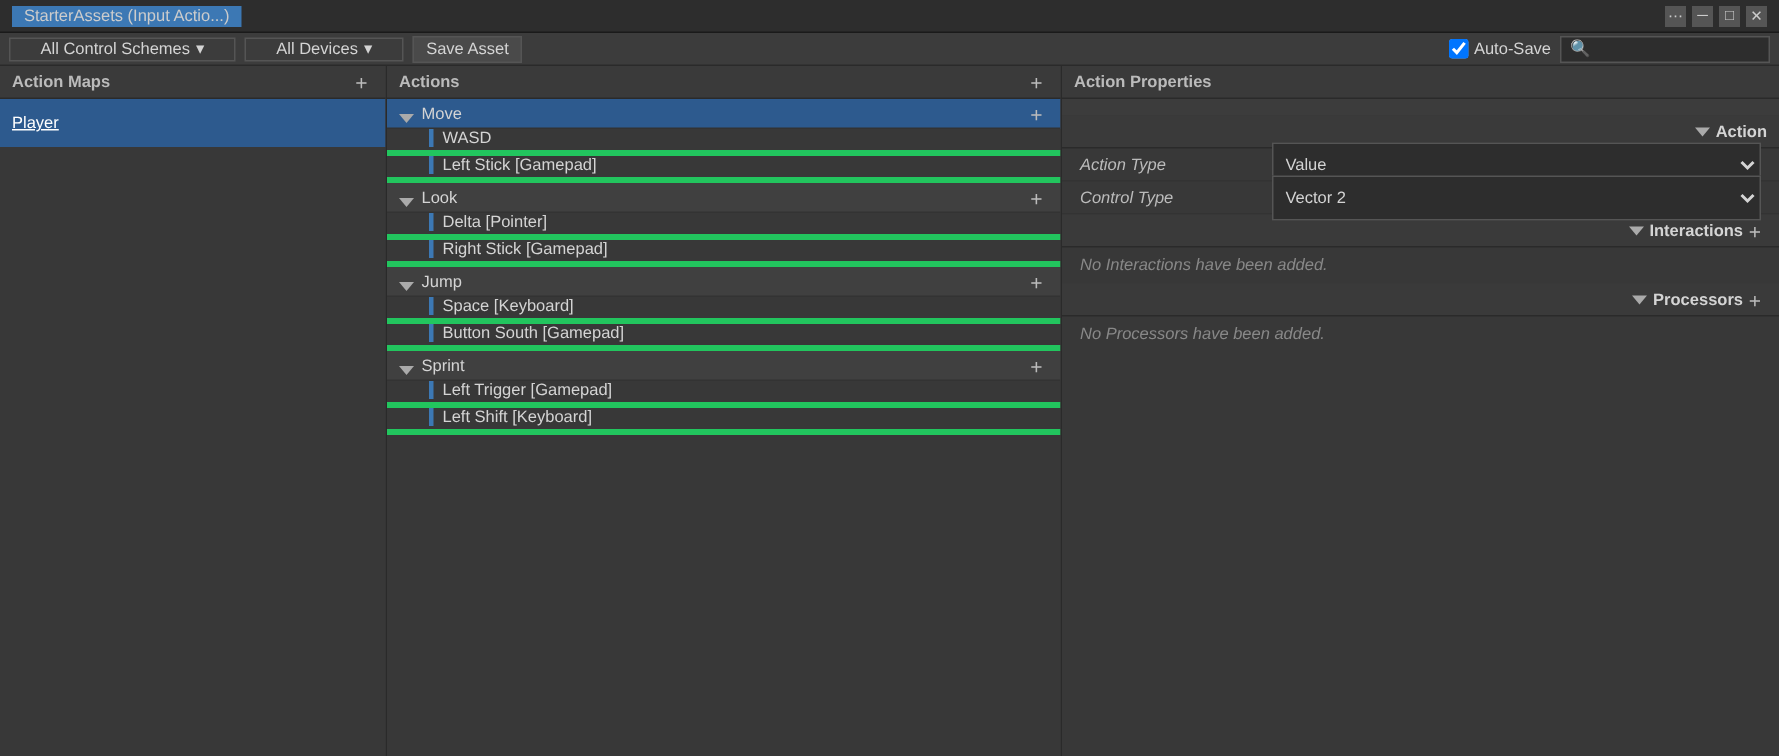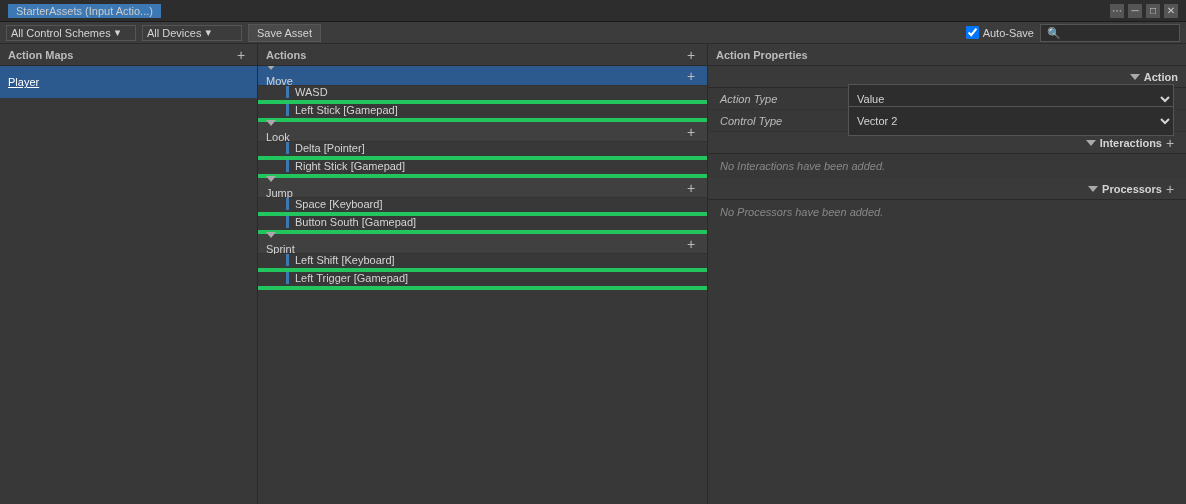--- a/index.html
+++ b/index.html
@@ -58,21 +58,21 @@
       padding: 0 6px;
       gap: 6px;
       border-bottom: 1px solid #2a2a2a;
     }
     .toolbar-dropdown {
       background: #3c3c3c;
       border: 1px solid #555;
       color: #d4d4d4;
       font-size: 11px;
       height: 16px;
-      padding: 0 4px;
+      padding: 0 20px;
       cursor: pointer;
       display: flex;
       align-items: center;
       gap: 4px;
       min-width: 130px;
     }
     .toolbar-btn {
       background: #4a4a4a;
       border: 1px solid #555;
       color: #d4d4d4;
@@ -108,21 +108,21 @@
 
     
     .panel {
       display: flex;
       flex-direction: column;
       border-right: 1px solid #2a2a2a;
       background: #3c3c3c;
     }
     .panel-action-maps { width: 258px; }
     .panel-actions { width: 450px; }
-    .panel-properties { flex: 1; }
+    .panel-properties { flex: 1; gap: 11px; }
 
     .panel-header {
       background: #3a3a3a;
       height: 22px;
       display: flex;
       align-items: center;
       justify-content: space-between;
       padding: 0 8px;
       border-bottom: 1px solid #2a2a2a;
     }
@@ -175,23 +175,22 @@
       padding: 0 8px;
       cursor: pointer;
       font-size: 11px;
       background: #404040;
       border-bottom: 1px solid #333;
       justify-content: space-between;
     }
     .action-group-header.selected { background: #2d5a8e; }
     .action-group-header-left {
       display: flex;
-      align-items: flex-start;
+      align-items: flex-end;
       gap: 5px;
-      flex-direction: column;
     }
     .triangle-down {
       width: 0; height: 0;
       border-left: 5px solid transparent;
       border-right: 5px solid transparent;
       border-top: 6px solid #aaa;
       display: inline-block;
     }
     .action-binding {
       height: 18px;
@@ -391,25 +390,25 @@
       <div class="action-group">
         <div class="action-group-header">
           <div class="action-group-header-left">
             <span class="triangle-down"></span>
             <span>Sprint</span>
           </div>
           <button class="add-btn-small">+</button>
         </div>
         <div class="action-binding">
           <span class="binding-bar"></span>
+          <span>Left Trigger [Gamepad]</span>
+        </div>
+        <div class="action-binding">
+          <span class="binding-bar"></span>
           <span>Left Shift [Keyboard]</span>
-        </div>
-        <div class="action-binding">
-          <span class="binding-bar"></span>
-          <span>Left Trigger [Gamepad]</span>
         </div>
       </div>
 
     </div>
   </div>
 
   <div class="panel panel-properties" style="border-right:none;">
     <div class="panel-header">
       <span class="panel-header-title">Action Properties</span>
     </div>

